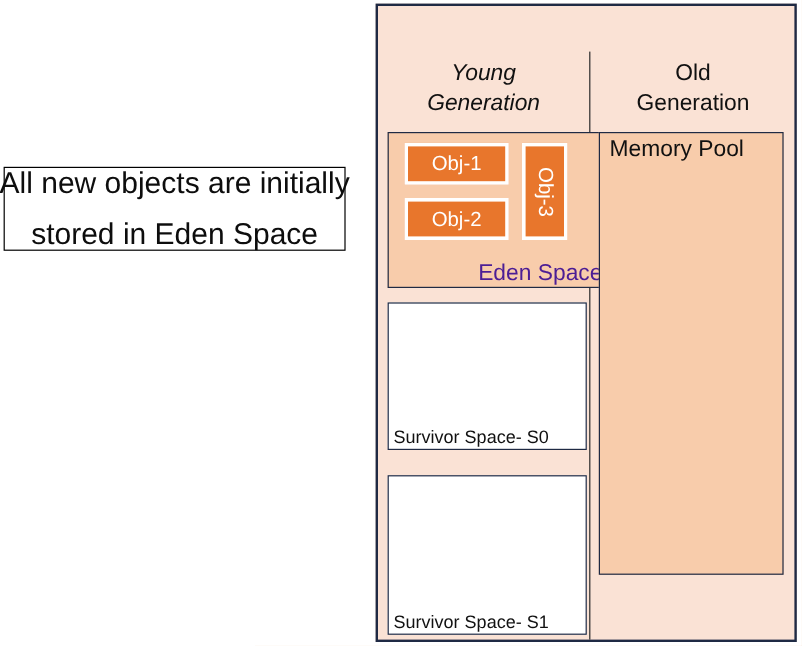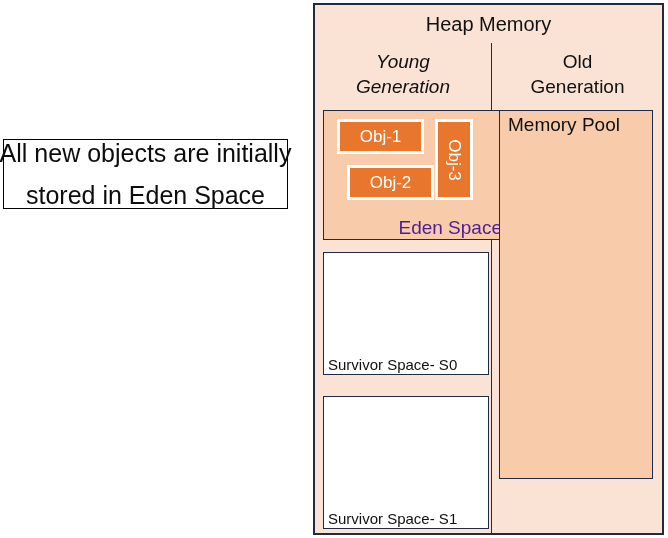--- a/index.html
+++ b/index.html
@@ -114,21 +114,21 @@
     background: #E8762C;
     border: 3px solid #ffffff;
     box-sizing: border-box;
     color: #ffffff;
     font-size: 17px;
     display: flex;
     align-items: center;
     justify-content: center;
   }
   #obj-1 { left: 13px;  top: 8px;  width: 87px; height: 35px; }
-  #obj-2 { left: 23px;  top: 54px; width: 87px; height: 35px; }
+  #obj-2 { left: 13px;  top: 54px; width: 87px; height: 35px; }
   #obj-3 {
     left: 111px; top: 8px; width: 38px; height: 81px;
   }
   #obj-3 .vlabel {
     transform: rotate(90deg);
     white-space: nowrap;
   }
 
   
   .survivor {
@@ -191,21 +191,20 @@
 </head>
 <body>
 
 <div id="callout">
   <span class="line">All new objects are initially</span>
   <span class="line">stored in Eden Space</span>
 </div>
 
 <div id="heap">
 
-  <div id="heap-title">Heap Memory</div>
 
   <div id="gen-divider"></div>
 
   <div id="young-gen">
 
     <div id="young-gen-title">
       <span class="line">Young</span>
       <span class="line">Generation</span>
     </div>
 

